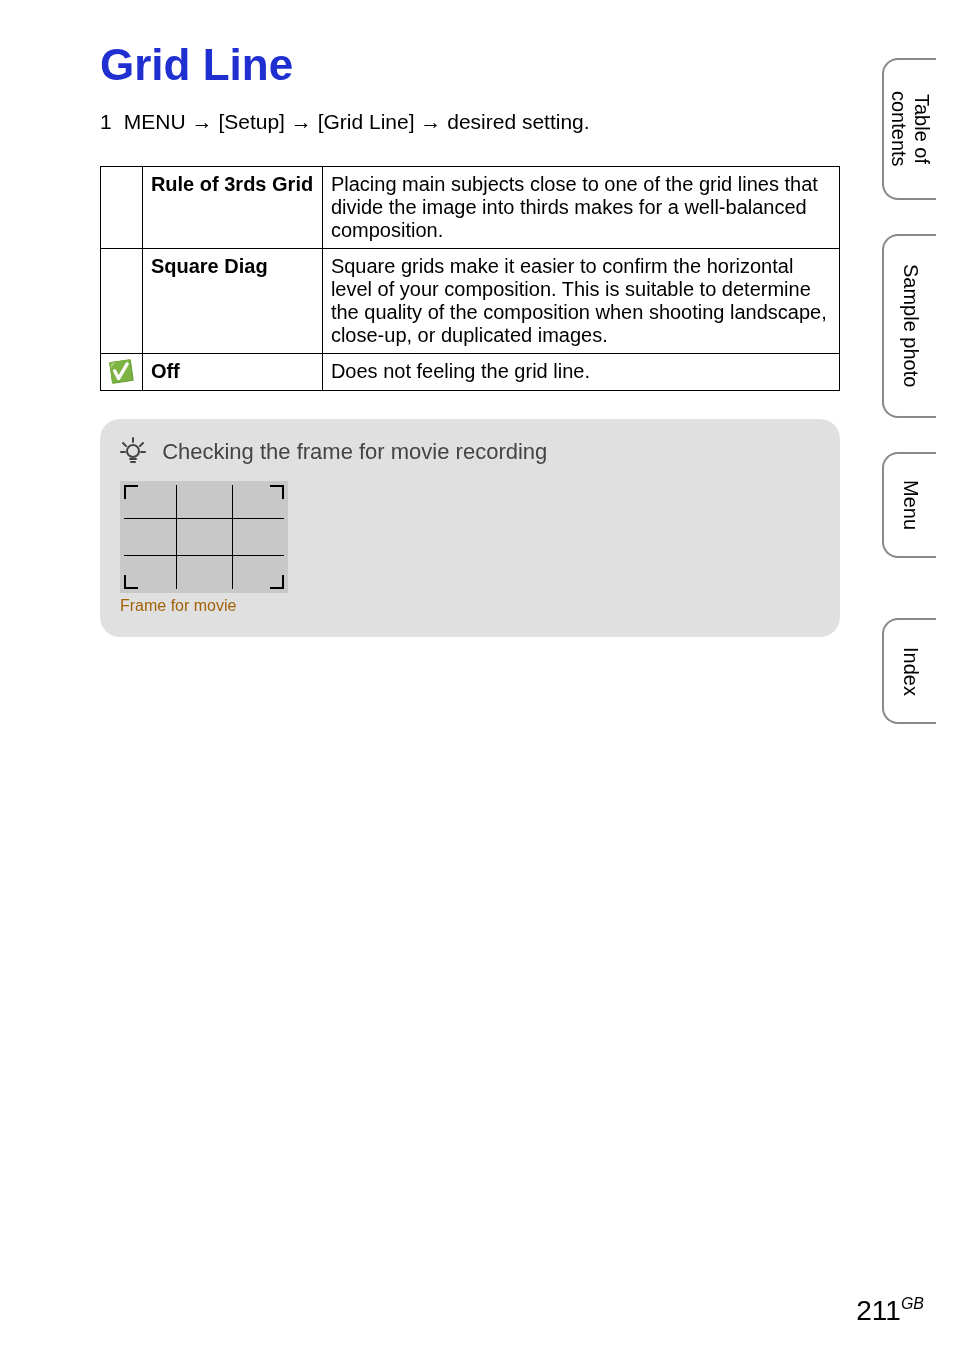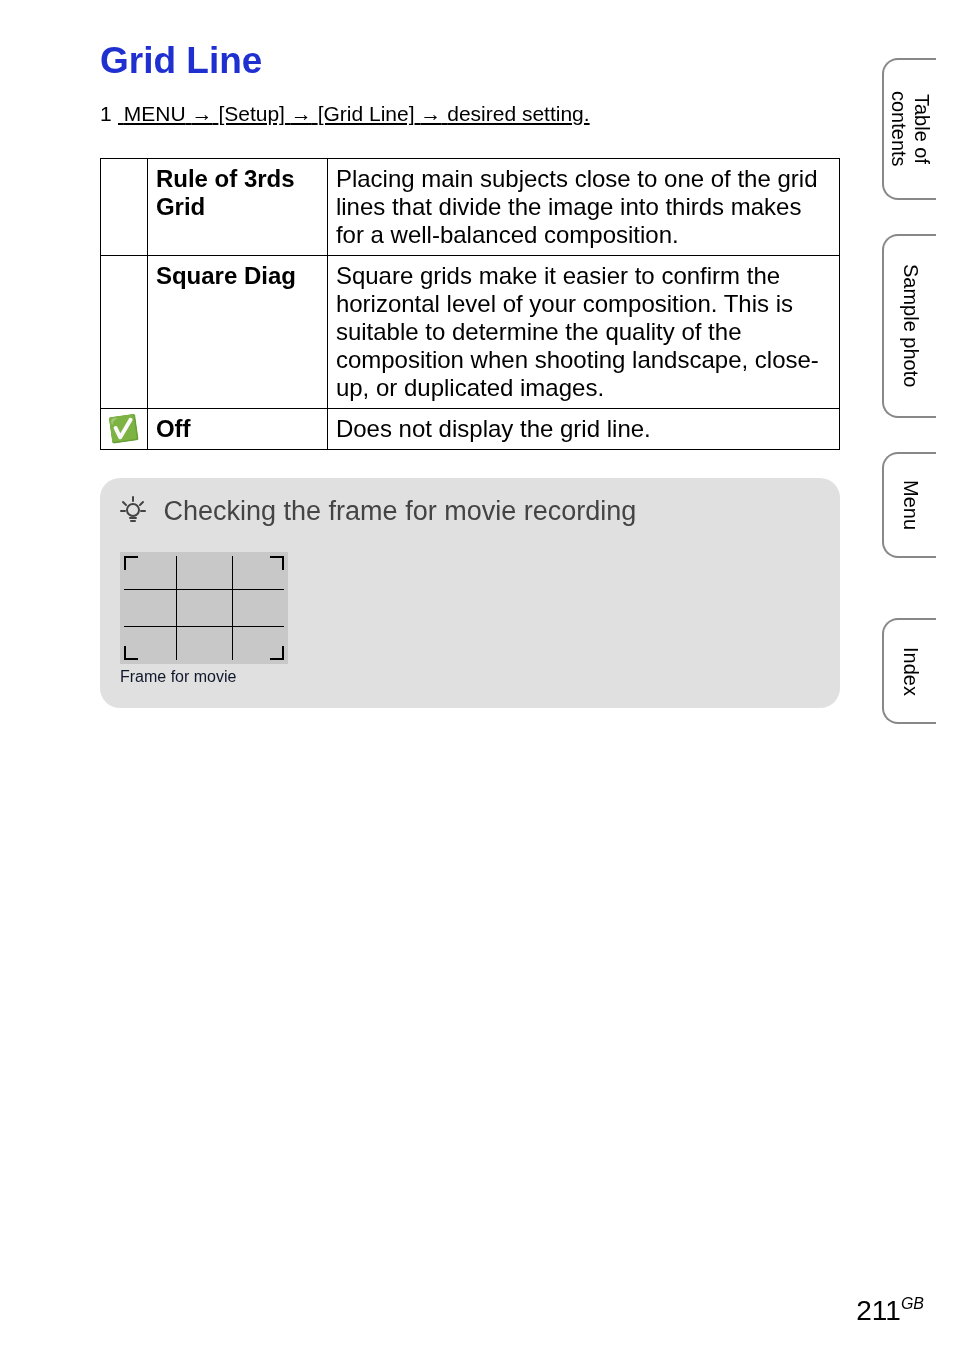--- a/index.html
+++ b/index.html
@@ -1,42 +1,42 @@
 <!DOCTYPE html>
 <html><head>
 <meta charset="utf-8">
 <style>
   * { box-sizing: border-box; margin: 0; padding: 0; }
   html, body { width: 954px; height: 1357px; background: #fff; font-family: "Times New Roman", Times, serif; color: #000; position: relative; }
   .page { width: 954px; height: 1357px; position: relative; }
   .content { position: absolute; left: 100px; top: 40px; width: 740px; }
-  .title { font-family: Arial, Helvetica, sans-serif; font-weight: bold; color: #2030d0; font-size: 37px; margin-bottom: 20px; }
+  .title { font-family: Arial, Helvetica, sans-serif; font-weight: bold; color: #2030d0; font-size: 44px; margin-bottom: 20px; }
   .intro { font-size: 21px; line-height: 1.35; margin-bottom: 18px; }
-  .step-line { font-family: Arial, Helvetica, sans-serif; font-size: 21px; margin-bottom: 22px; text-decoration: underline; }
+  .step-line { font-family: Arial, Helvetica, sans-serif; font-size: 21px; margin-bottom: 22px; }
   .step-line .num { display: inline-block; width: 18px; }
-  table.grid { border-collapse: collapse; width: 100%; font-size: 24px; margin-top: 32px; }
+  table.grid { border-collapse: collapse; width: 100%; font-size: 20px; margin-top: 32px; }
   table.grid td { border: 1px solid #000; padding: 6px 8px; vertical-align: top; }
   table.grid td.mark { width: 34px; text-align: center; font-family: Arial, sans-serif; }
   table.grid td.name { width: 180px; font-family: Arial, Helvetica, sans-serif; font-weight: bold; }
   table.grid td.desc { font-family: Liberation Sans, sans-serif; }
   .tipbox { margin-top: 28px; background: #e0e0e0; border-radius: 20px; padding: 18px 20px 22px 20px; }
-  .tiptitle { font-family: Arial, Helvetica, sans-serif; font-size: 27px; color: #444; margin-bottom: 23px; }
+  .tiptitle { font-family: Arial, Helvetica, sans-serif; font-size: 22px; color: #444; margin-bottom: 12px; }
   .tiptitle .bulb { display: inline-block; vertical-align: middle; margin-right: 10px; }
   .tiprow { display: flex; gap: 28px; }
   .framefig { flex: 0 0 auto; }
   .gridthumb { width: 168px; height: 112px; background: #c8c8c8; position: relative; }
   
   .gridthumb .cb { position: absolute; width: 14px; height: 14px; border: 2px solid #000; }
   .gridthumb .tl { top: 4px; left: 4px; border-right: none; border-bottom: none; }
   .gridthumb .tr { top: 4px; right: 4px; border-left: none; border-bottom: none; }
   .gridthumb .bl { bottom: 4px; left: 4px; border-right: none; border-top: none; }
   .gridthumb .br { bottom: 4px; right: 4px; border-left: none; border-top: none; }
   .gridthumb .hline { position: absolute; left: 4px; right: 4px; height: 0; border-top: 1px solid #000; }
   .gridthumb .vline { position: absolute; top: 4px; bottom: 4px; width: 0; border-left: 1px solid #000; }
-  .framecap { font-family: Arial, Helvetica, sans-serif; font-size: 16px; color: #0f172a; margin-top: 4px; }
+  .framecap { font-family: Arial, Helvetica, sans-serif; font-size: 16px; color: #a16207; margin-top: 4px; }
   .tiptext { font-size: 20px; line-height: 1.35; font-family: "Times New Roman", Times, serif; }
 
   
   .sidetabs { position: absolute; right: 18px; top: 58px; width: 74px; }
   .tab { position: relative; width: 54px; margin-left: auto; margin-bottom: 34px; background: #fff; border: 2px solid #888; border-right: none; border-radius: 16px 0 0 16px; display: flex; align-items: center; justify-content: center; }
   .tab .vt { writing-mode: vertical-rl; font-family: Arial, Helvetica, sans-serif; font-size: 20px; color: #000; padding: 14px 0; white-space: pre; text-align: center; }
   .tab.t1 { height: 142px; }
   .tab.t2 { height: 184px; }
   .tab.t3 { height: 106px; }
   .tab.t4 { height: 106px; margin-top: 60px; }
@@ -73,21 +73,21 @@
           <td class="desc">Placing main subjects close to one of the grid lines that divide the image into thirds makes for a well-balanced composition.</td>
         </tr>
         <tr>
           <td class="mark"><span class="check-icon"></span></td>
           <td class="name">Square Diag</td>
           <td class="desc">Square grids make it easier to confirm the horizontal level of your composition. This is suitable to determine the quality of the composition when shooting landscape, close-up, or duplicated images.</td>
         </tr>
         <tr>
           <td class="mark"><span class="check-icon">✅</span></td>
           <td class="name">Off</td>
-          <td class="desc">Does not display the grid line.</td>
+          <td class="desc">Does not feeling the grid line.</td>
         </tr>
       </tbody>
     </table>
 
     <div class="tipbox">
       <div class="tiptitle">
         <span class="bulb">
           <svg width="26" height="26" viewBox="0 0 26 26">
             <g fill="none" stroke="#444" stroke-width="2" stroke-linecap="round">
               <circle cx="13" cy="14" r="6"></circle>

